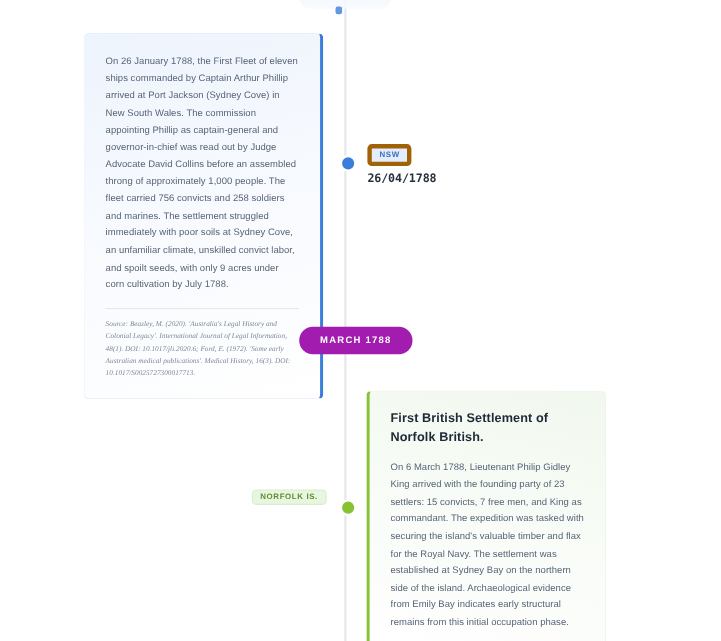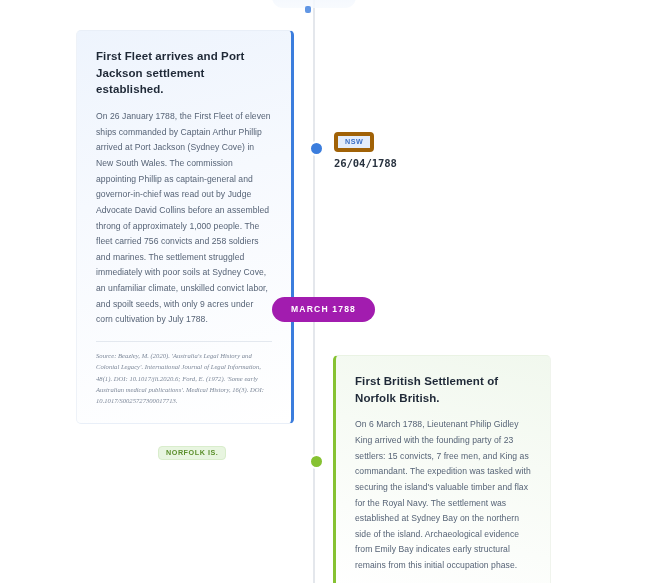--- a/index.html
+++ b/index.html
@@ -124,21 +124,21 @@
     border-radius: 50%;
     border: 2px solid #ffffff;
   }
   .dot-blue  { left: 309px; top: 141px; background: #3b7ddd; }
   .dot-green { left: 309px; top: 454px; background: #86c232; }
 
   .marker-meta {
     position: absolute;
   }
   .meta-right { left: 334px; top: 130px; text-align: left; }
-  .meta-left  { left: 158px; top: 441px; width: 139px; }
+  .meta-left  { left: 158px; top: 441px; width: 139px; text-align: right; }
 
   .badge {
     display: inline-block;
     box-sizing: border-box;
     padding: 2px 7px 3px 7px;
     border-radius: 4px;
     font-size: 7.2px;
     font-weight: bold;
     letter-spacing: .55px;
     line-height: 1;
@@ -183,21 +183,20 @@
 <div class="timeline">
 
   <div class="spine"></div>
 
   <div class="top-clip"></div>
   <div class="top-clip-dot"></div>
 
   <div class="entry entry-left">
 
     <div class="card card-blue">
-      <h2 class="card-title">First Fleet arrives and Port Jackson settlement established.</h2>
       <p class="card-body">On 26 January 1788, the First Fleet of eleven ships commanded by Captain Arthur Phillip arrived at Port Jackson (Sydney Cove) in New South Wales. The commission appointing Phillip as captain-general and governor-in-chief was read out by Judge Advocate David Collins before an assembled throng of approximately 1,000 people. The fleet carried 756 convicts and 258 soldiers and marines. The settlement struggled immediately with poor soils at Sydney Cove, an unfamiliar climate, unskilled convict labor, and spoilt seeds, with only 9 acres under corn cultivation by July 1788.</p>
       <div class="card-divider"></div>
       <p class="card-source">Source: Beazley, M. (2020). 'Australia's Legal History and Colonial Legacy'. International Journal of Legal Information, 48(1). DOI: 10.1017/jli.2020.6; Ford, E. (1972). 'Some early Australian medical publications'. Medical History, 16(3). DOI: 10.1017/S0025727300017713.</p>
     </div>
 
     <div class="marker-dot dot-blue"></div>
 
     <div class="marker-meta meta-right">
       <span class="badge badge-blue">NSW</span>
       <div class="marker-date">26/04/1788</div>

